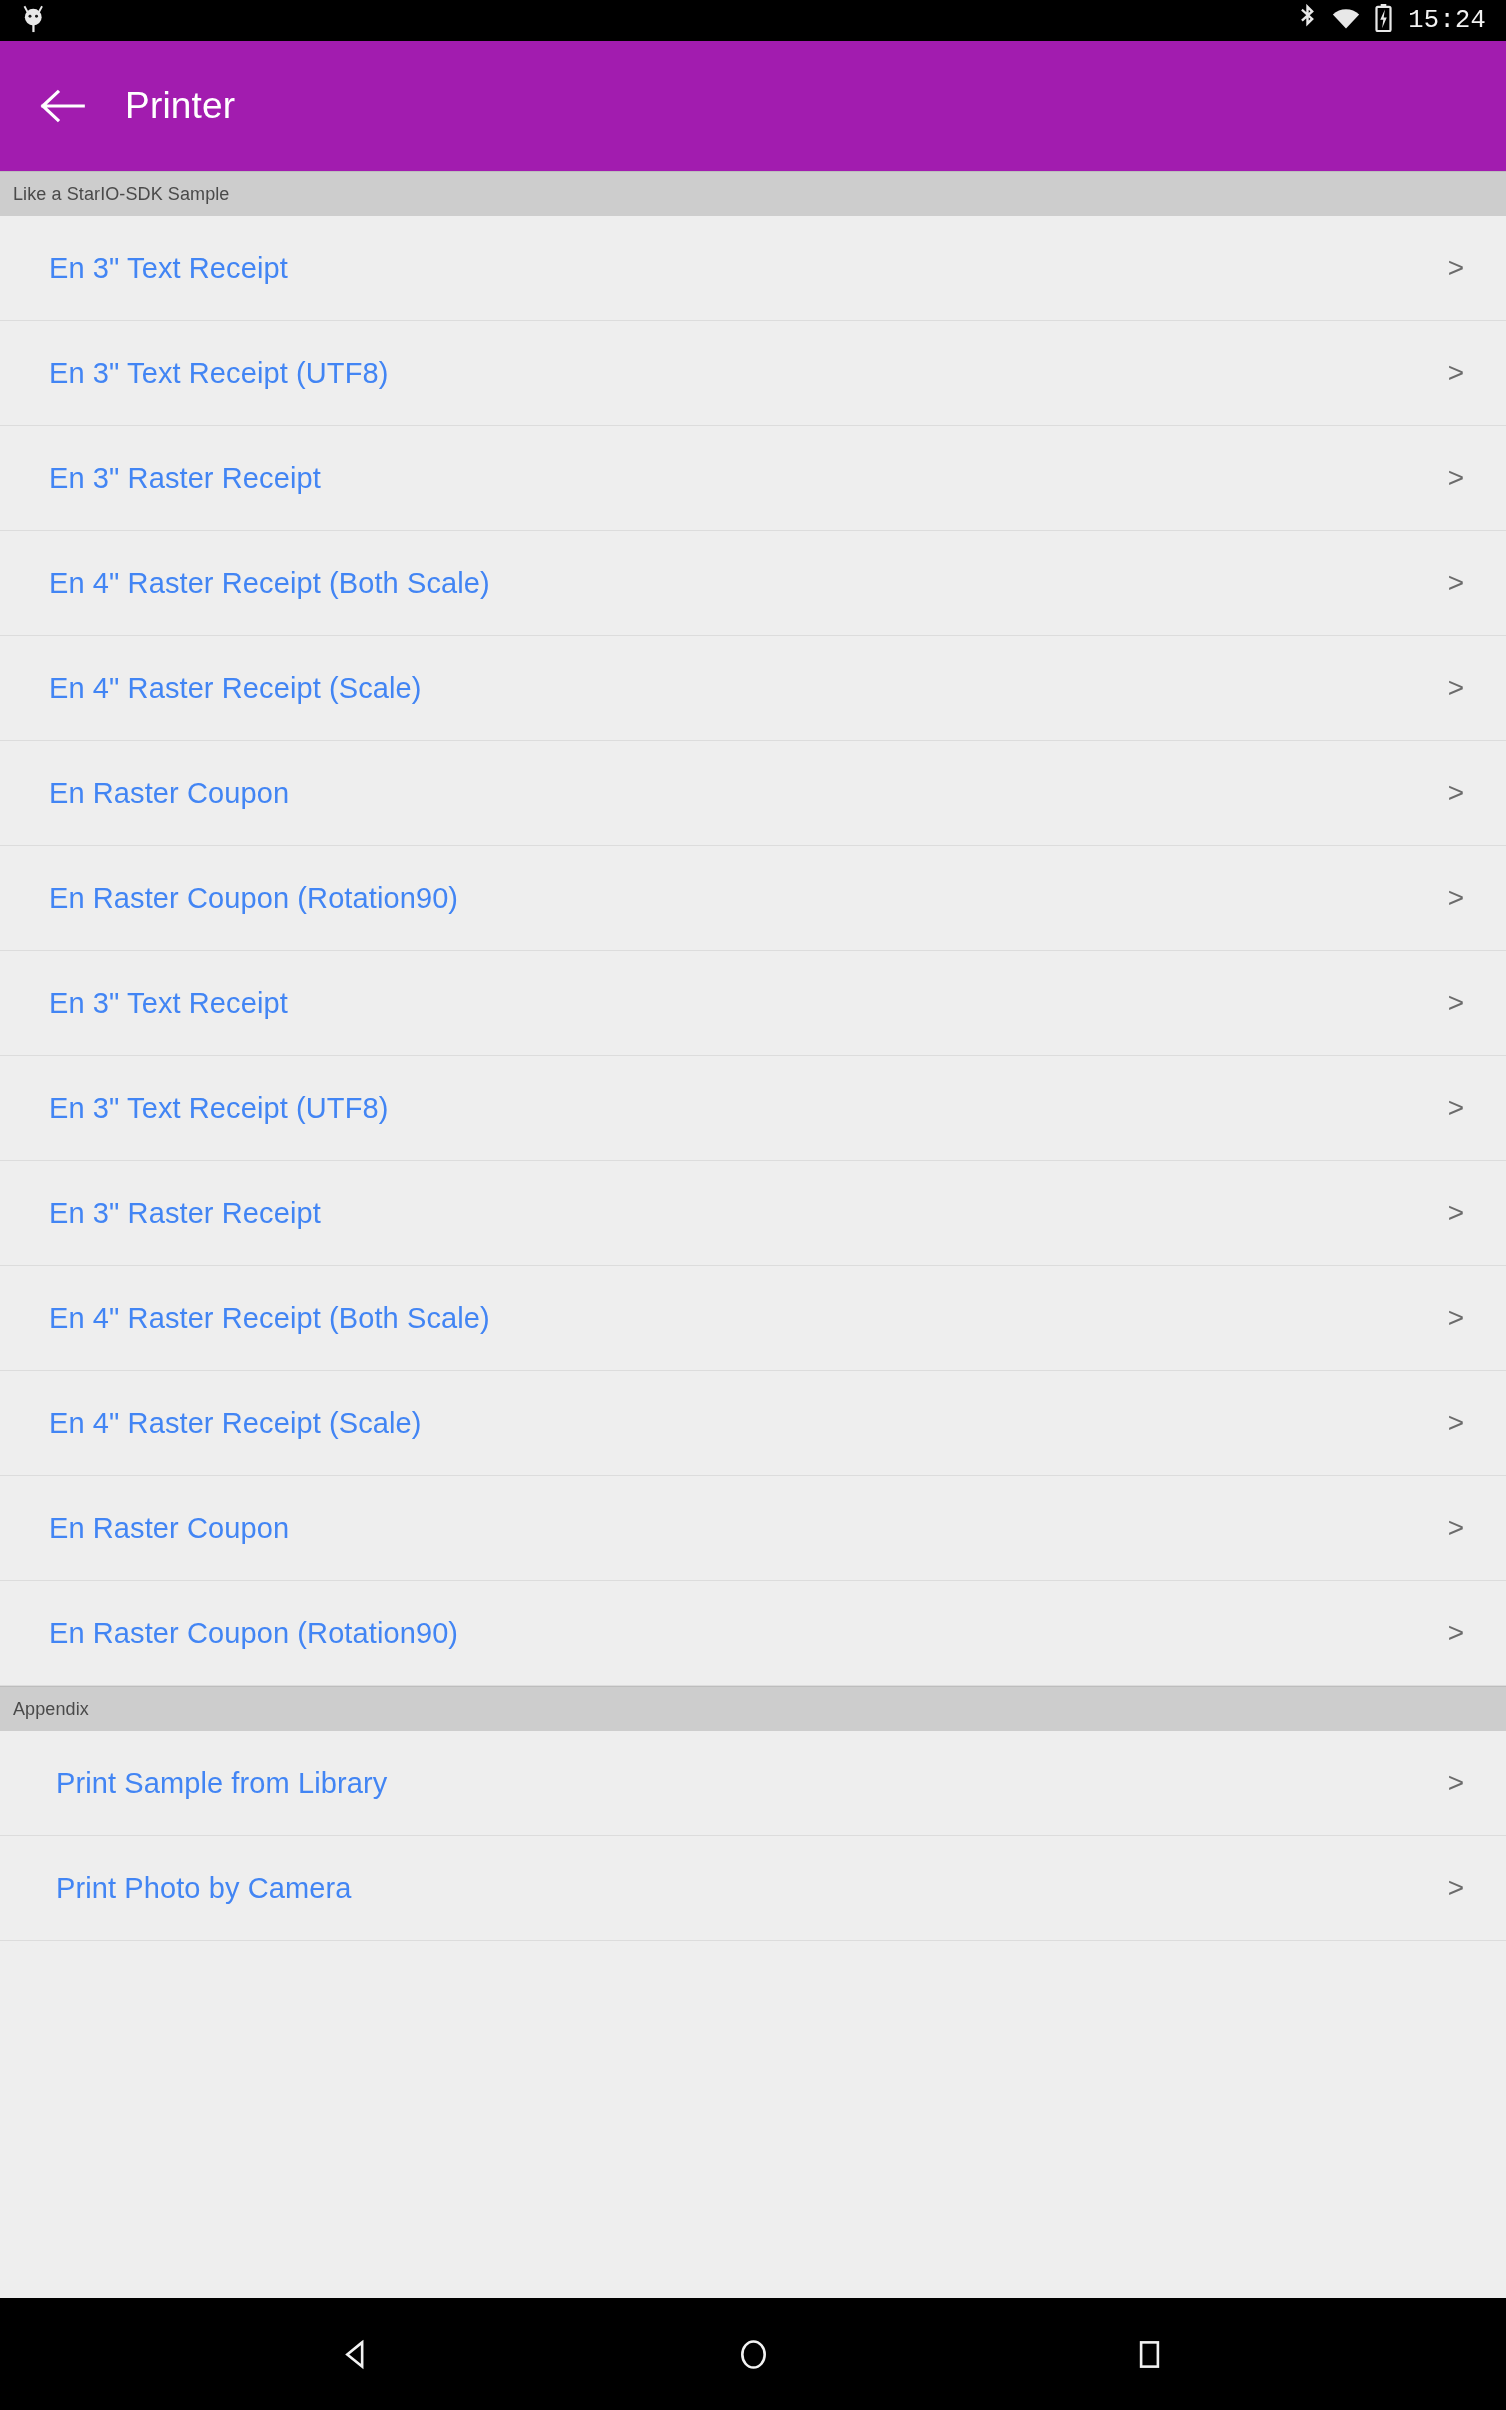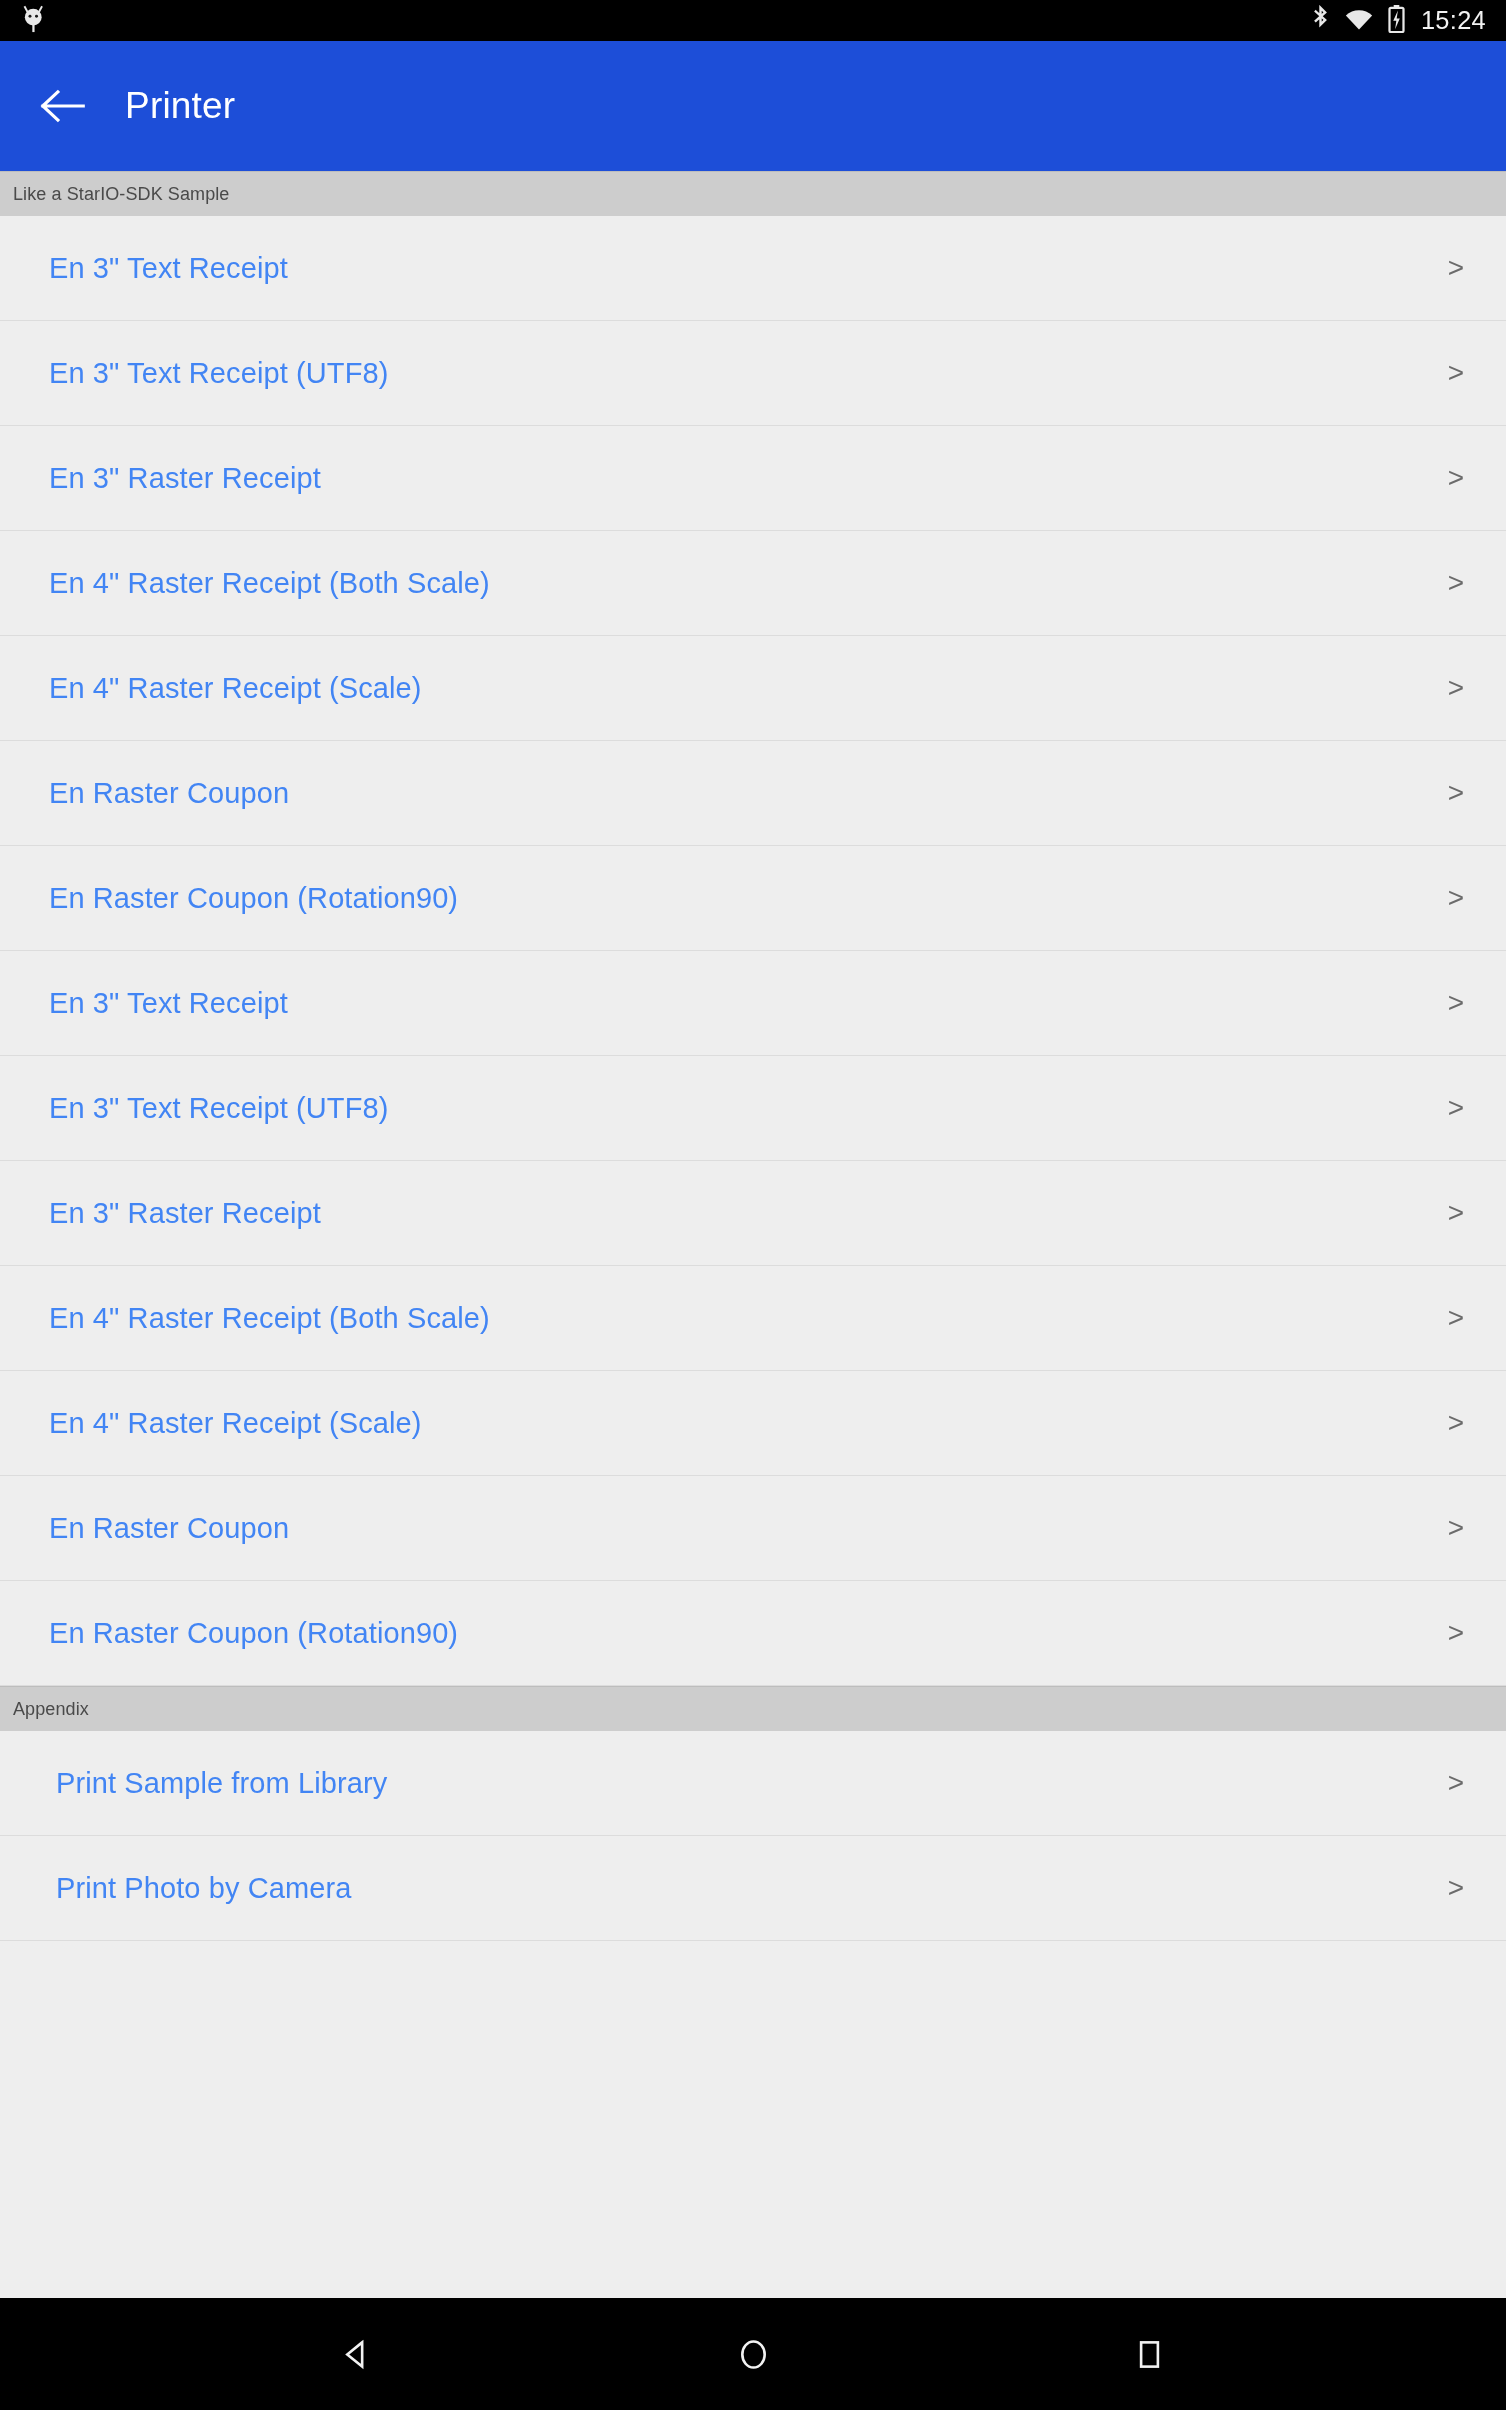--- a/index.html
+++ b/index.html
@@ -12,27 +12,27 @@
   }
   #screen { width:1507px; height:2411px; position:relative; display:flex; flex-direction:column; background:#eeeeee; }
 
   
   .statusbar {
     height:41px; background:#000000; flex:0 0 41px;
     display:flex; align-items:center; padding:0 21px;
     position:relative;
   }
   .statusbar .left { display:flex; align-items:center; gap:9.4px; }
-  .statusbar .right { margin-left:auto; display:flex; align-items:center; gap:13px; }
+  .statusbar .right { margin-left:auto; display:flex; align-items:center; gap:13px;font-family:Liberation Mono, monospace; }
   .sb-clock { color:#f2f2f2; font-size:25.4px; letter-spacing:0.3px; line-height:1; padding-left:1.9px; }
   .sb-ico { display:block; }
 
   
   .appbar {
-    height:130px; flex:0 0 130px; background:#1d4ed8;
+    height:130px; flex:0 0 130px; background:#a21caf;
     display:flex; align-items:center; padding:0 32px;
   }
   .back-btn { width:62px; height:62px; display:flex; align-items:center; justify-content:center; }
   .appbar-title { color:#ffffff; font-size:37px; margin-left:31px; letter-spacing:0.2px; }
 
   
   .list { flex:1 1 auto; background:#eeeeee; overflow:hidden; }
   .section-header {
     height:45px; background:#cdcdcd;
     border-top:1.9px solid #bdbdbd;

